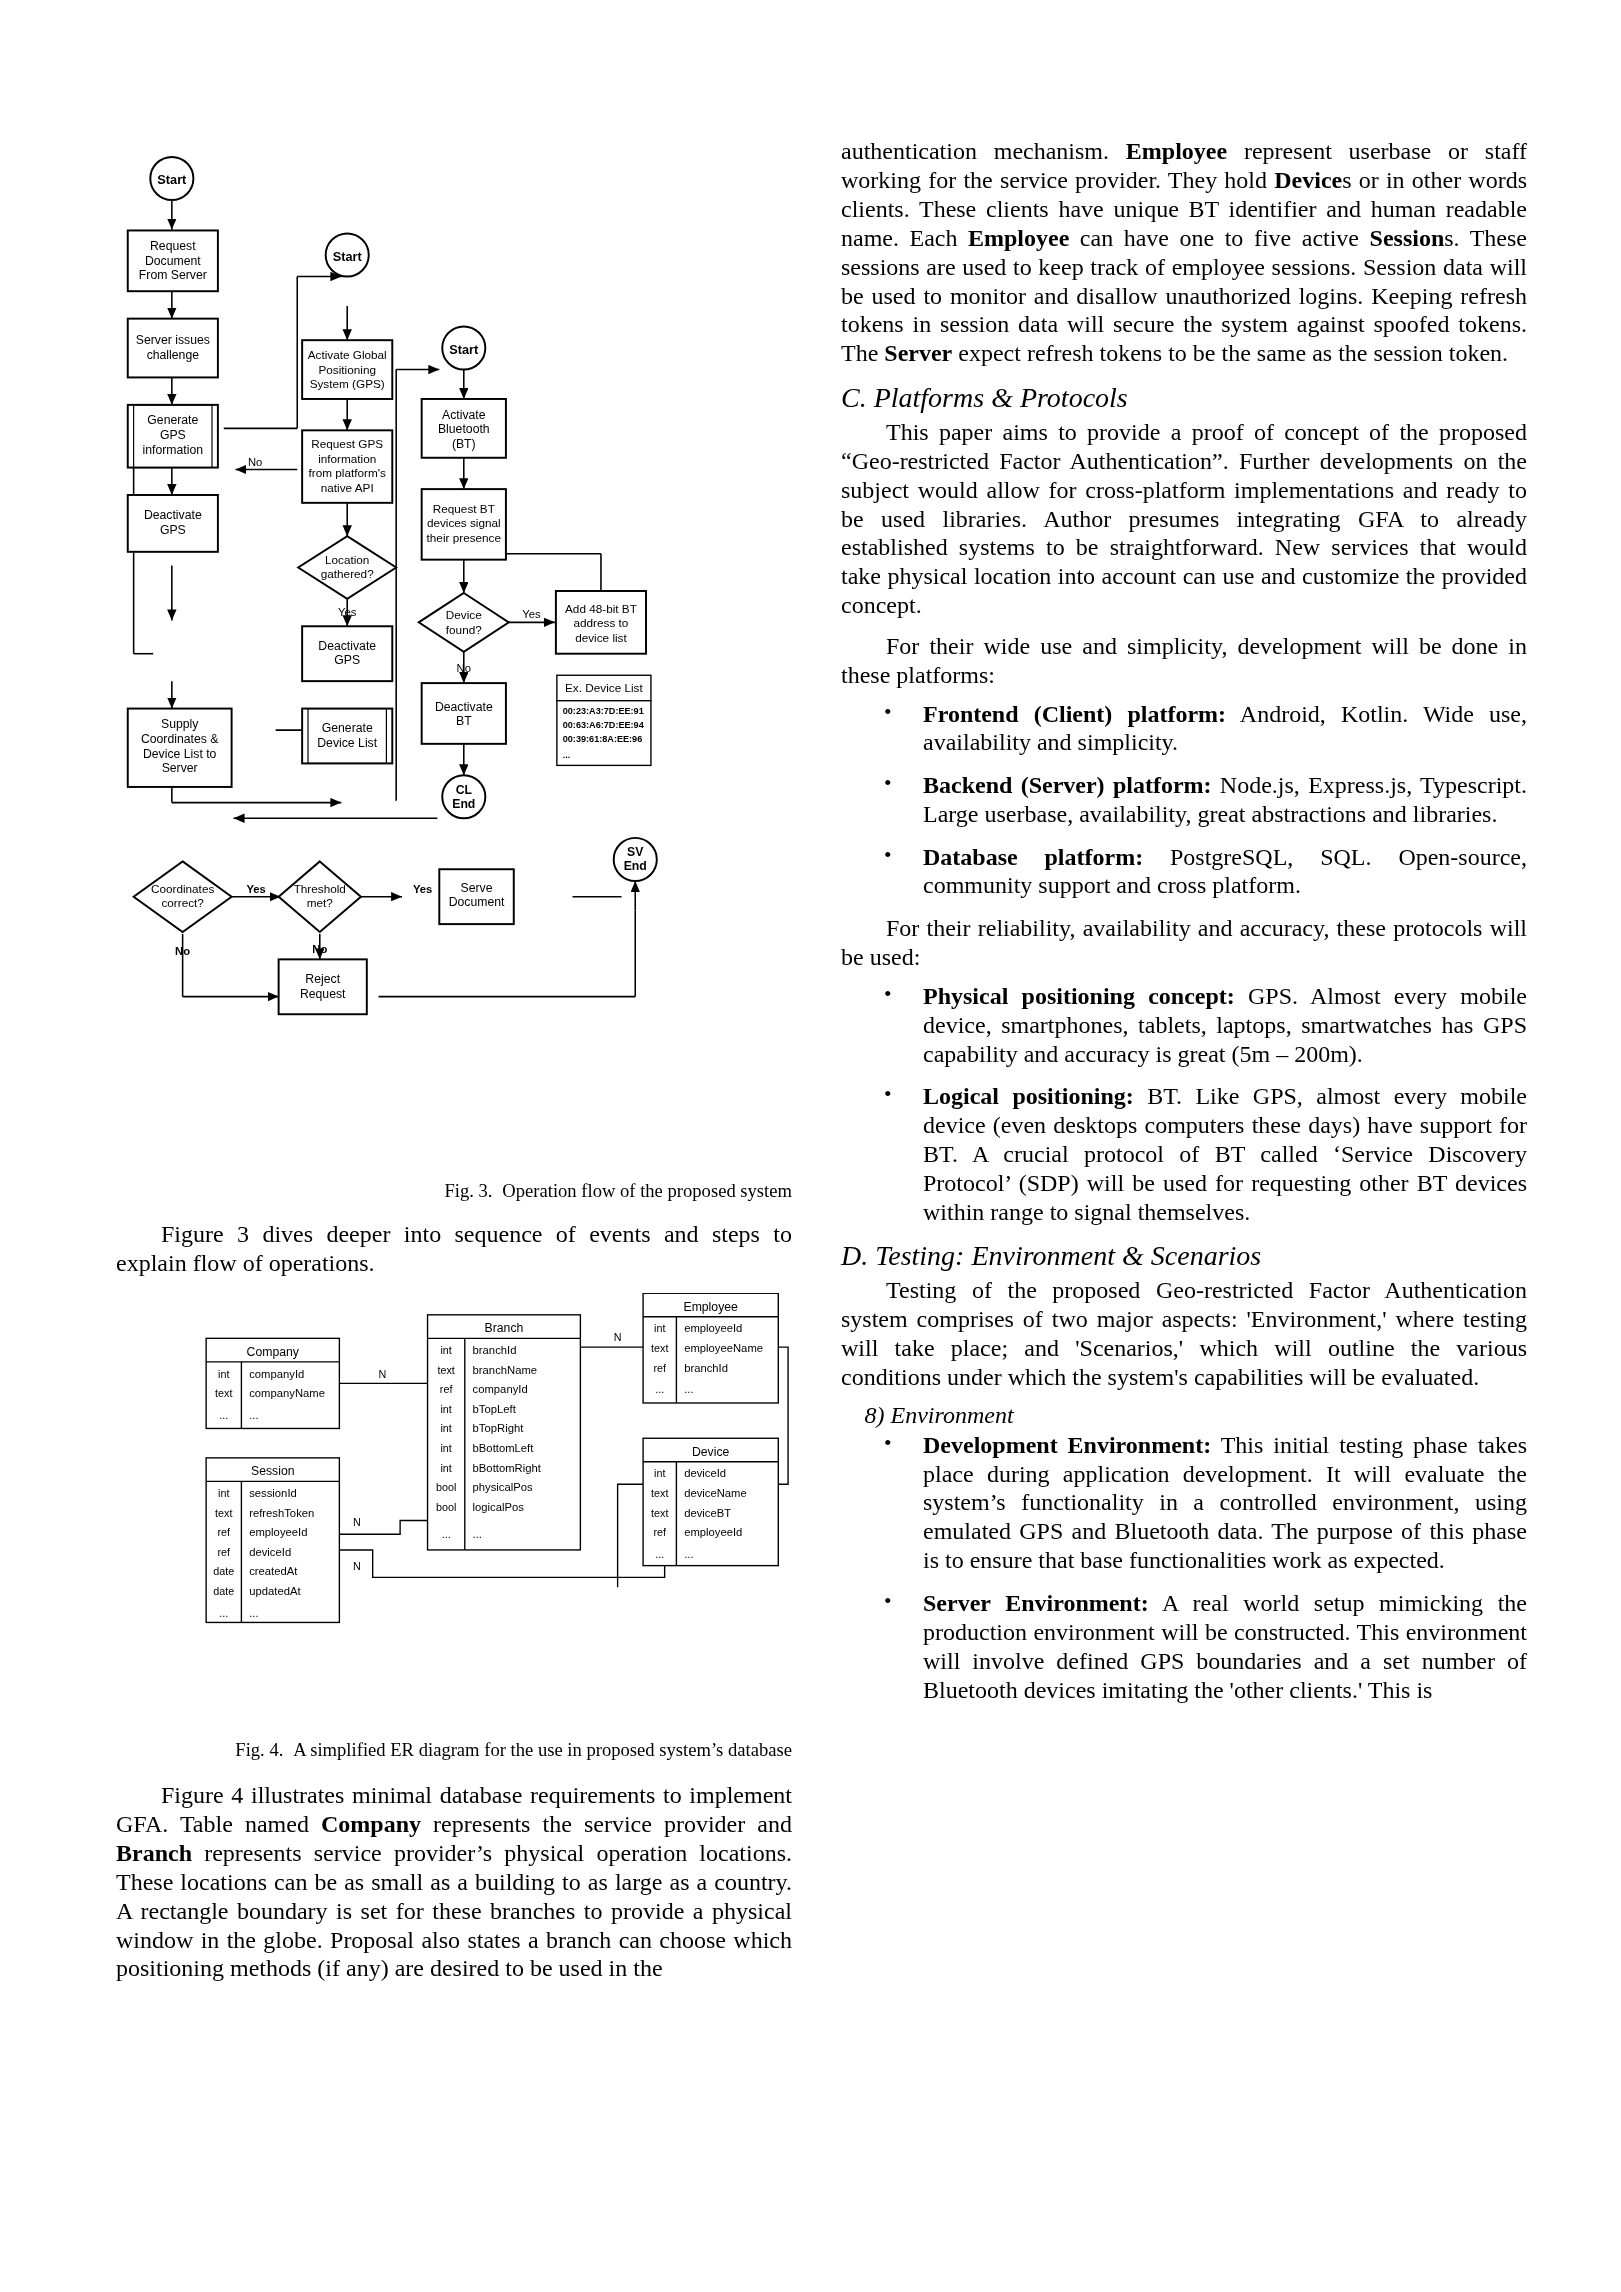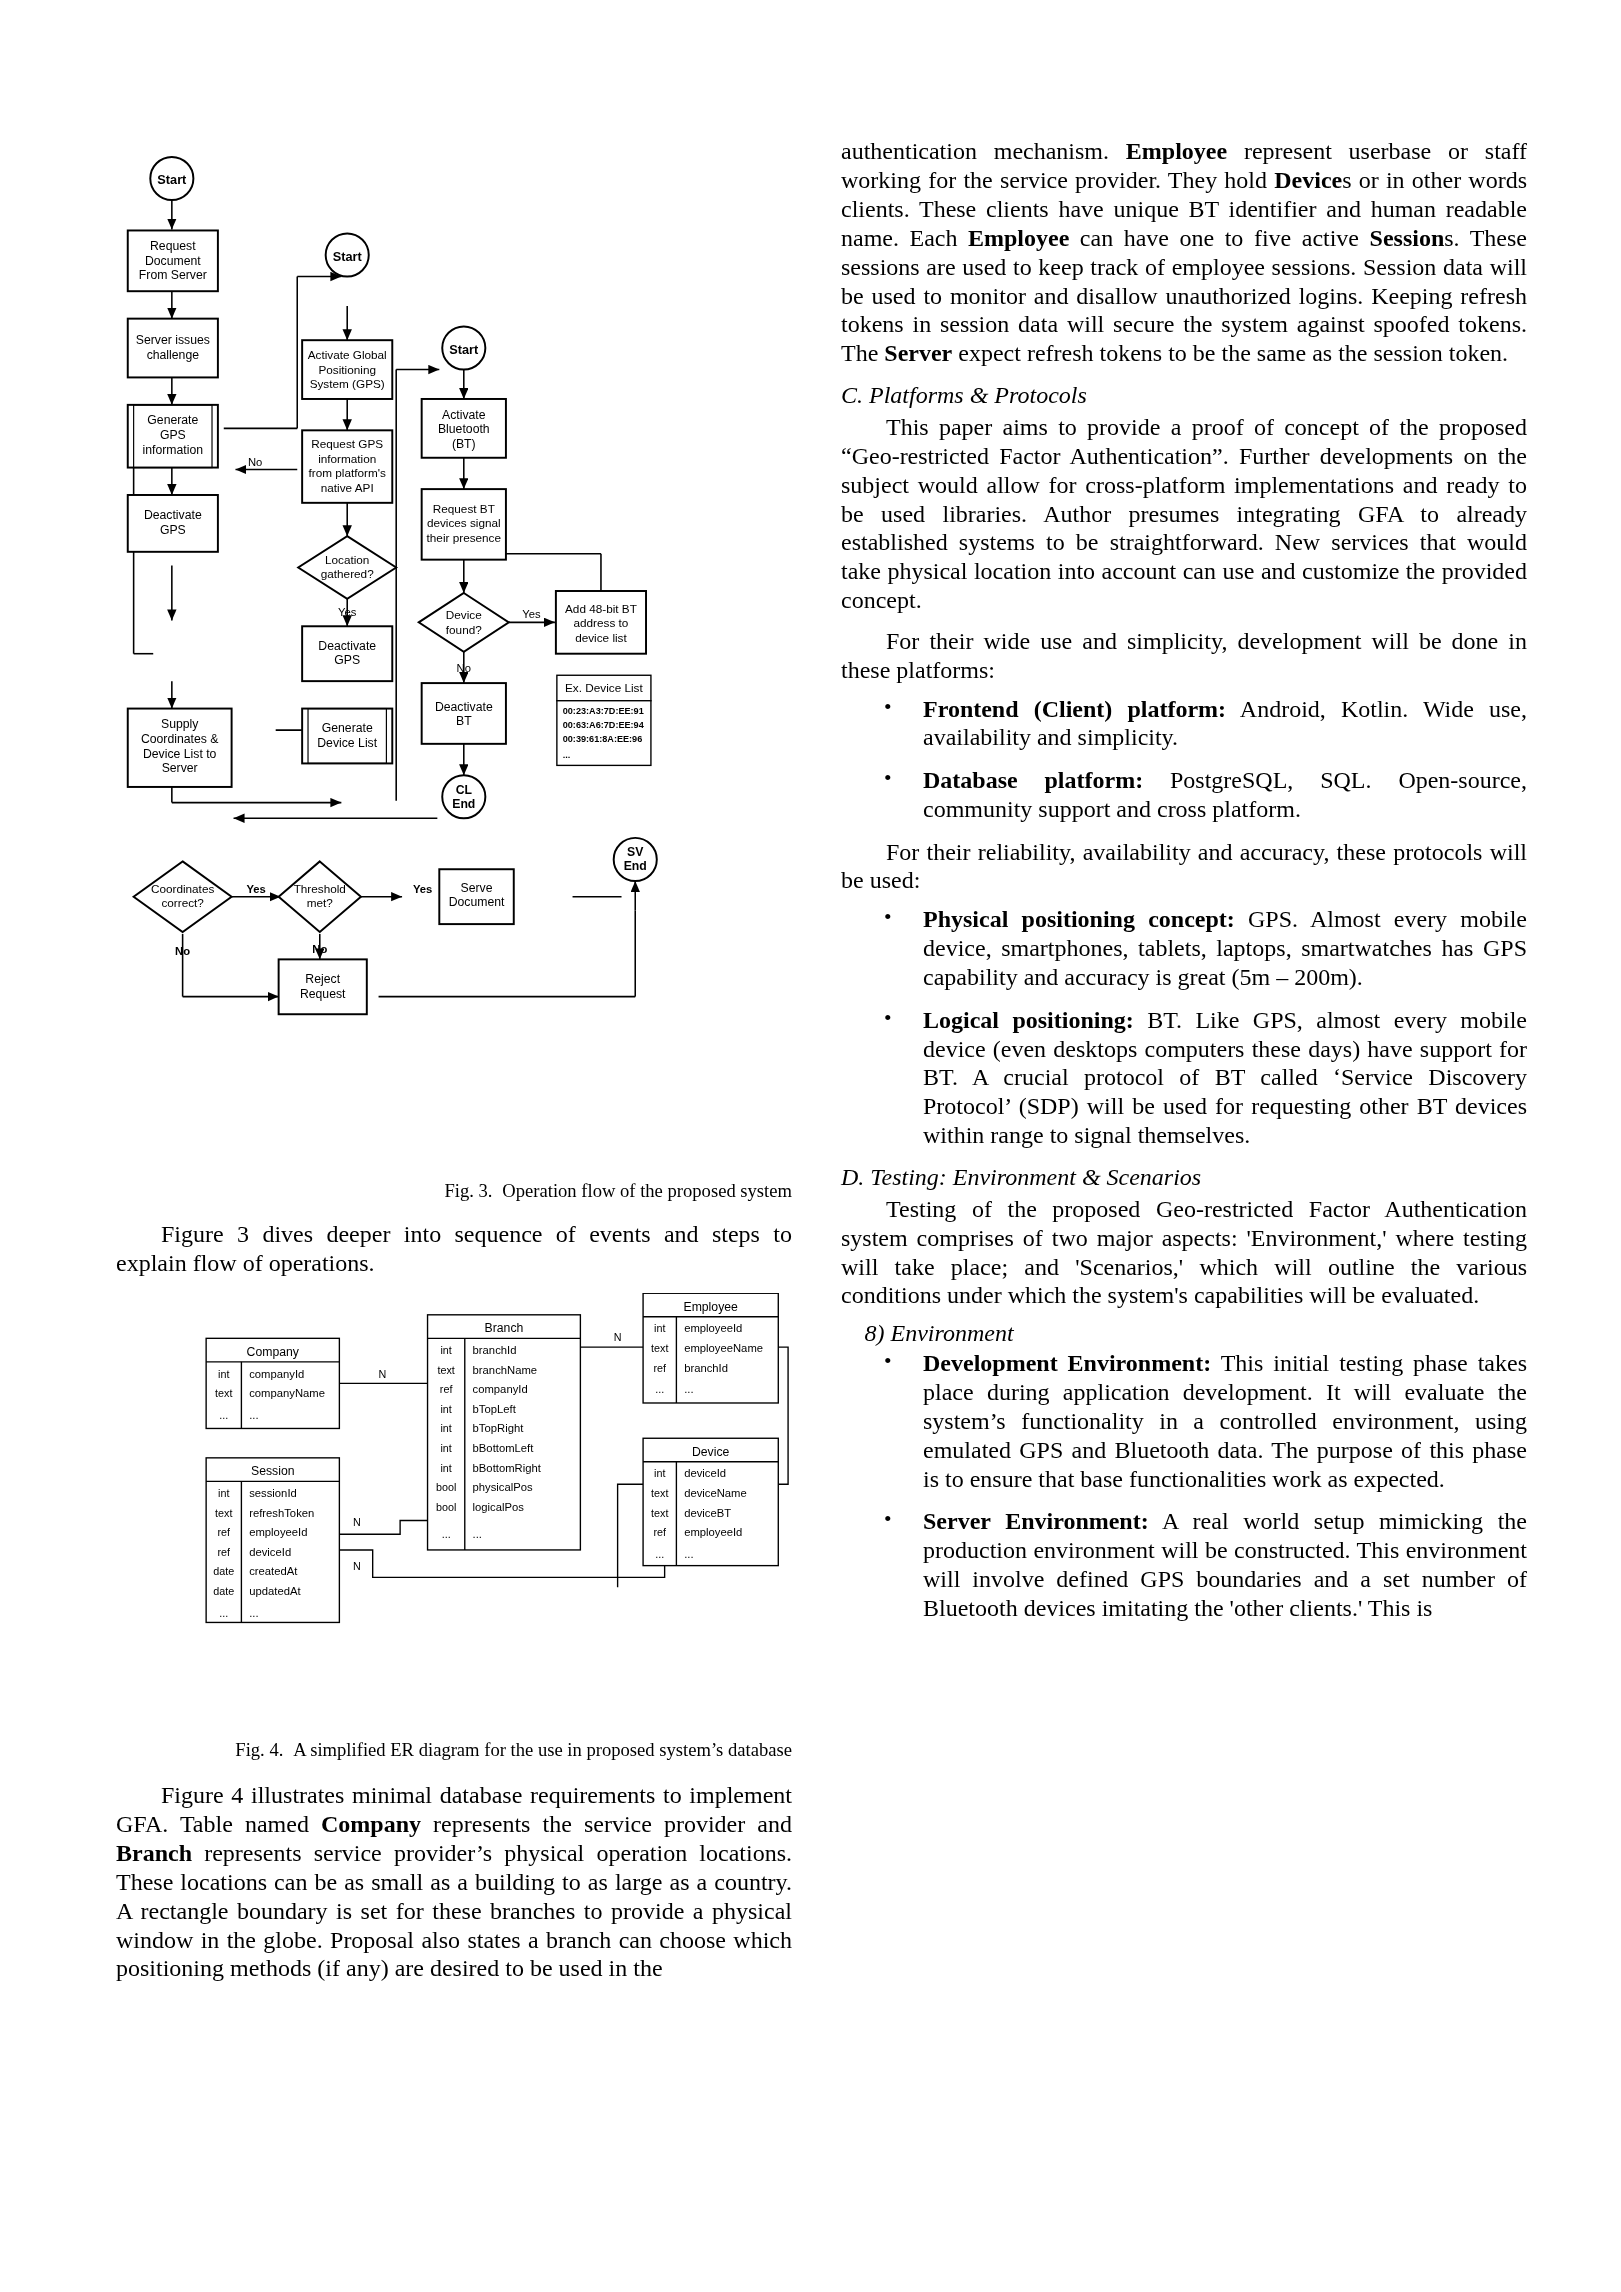--- a/index.html
+++ b/index.html
@@ -21,21 +21,21 @@
   p.body {
     margin:0 0 0 0;
     font-size:24px;
     line-height:1.205;
     text-align:justify;
     text-indent:45px;
     hyphens:auto;
   }
   p.body.noindent { text-indent:0;font-family:Liberation Serif, serif; }
   h3.sec {
-    font-size:24px;
+    font-size:28px;
     font-style:italic;
     font-weight:normal;
     margin:13.7px 0 3.9px 0;
     text-indent:0;
   }
   h4.subsec {
     font-size:24px;
     font-style:italic;
     font-weight:normal;
     margin:9.8px 0 2px 0;
@@ -419,20 +419,23 @@
 
     <p class="body">This paper aims to provide a proof of concept of the proposed “Geo-restricted Factor Authentication”. Further developments on the subject would allow for cross-platform implementations and ready to be used libraries. Author presumes integrating GFA to already established systems to be straightforward. New services that would take physical location into account can use and customize the provided concept.</p>
 
     <p class="body" style="margin-top:11.8px;">For their wide use and simplicity, development will be done in these platforms:</p>
 
     <ul class="bul">
       <li>
         <b>Frontend (Client) platform:</b><span> Android, Kotlin. Wide use, availability and simplicity.</span>
       </li>
       <li>
+        <b>Backend (Server) platform:</b><span> Node.js, Express.js, Typescript. Large userbase, availability, great abstractions and libraries.</span>
+      </li>
+      <li>
         <b>Database platform:</b><span> PostgreSQL, SQL. Open-source, community support and cross platform.</span>
       </li>
     </ul>
 
     <p class="body">For their reliability, availability and accuracy, these protocols will be used:</p>
 
     <ul class="bul">
       <li>
         <b>Physical positioning concept:</b><span> GPS. Almost every mobile device, smartphones, tablets, laptops, smartwatches has GPS capability and accuracy is great (5m – 200m).</span>
       </li>

